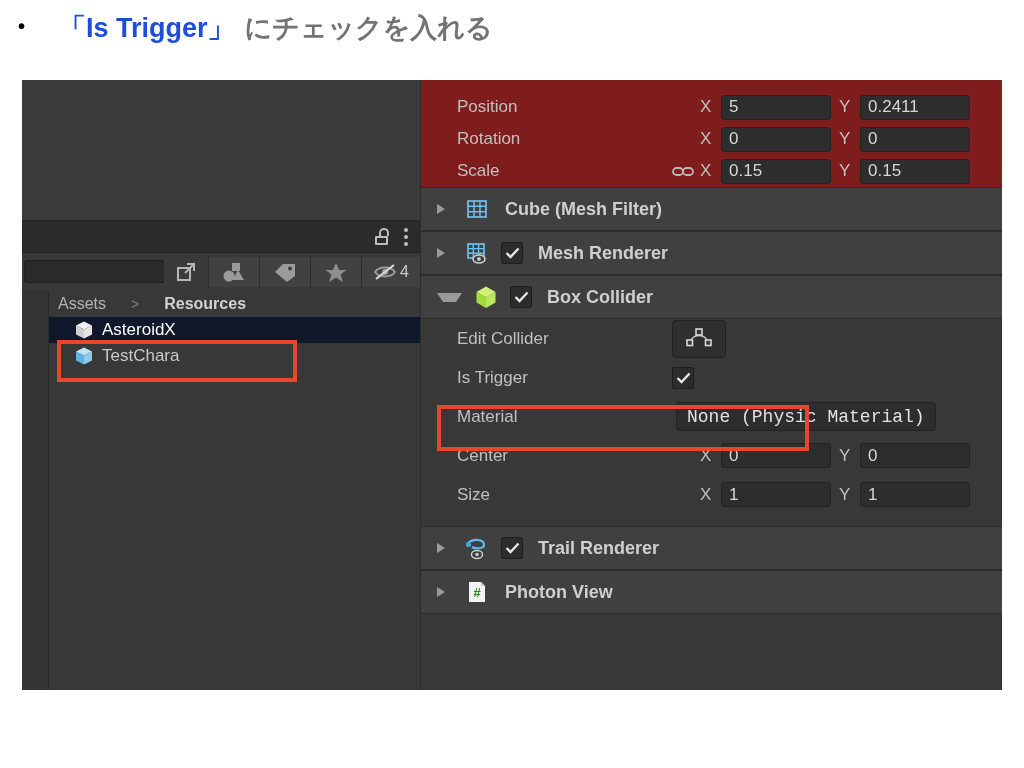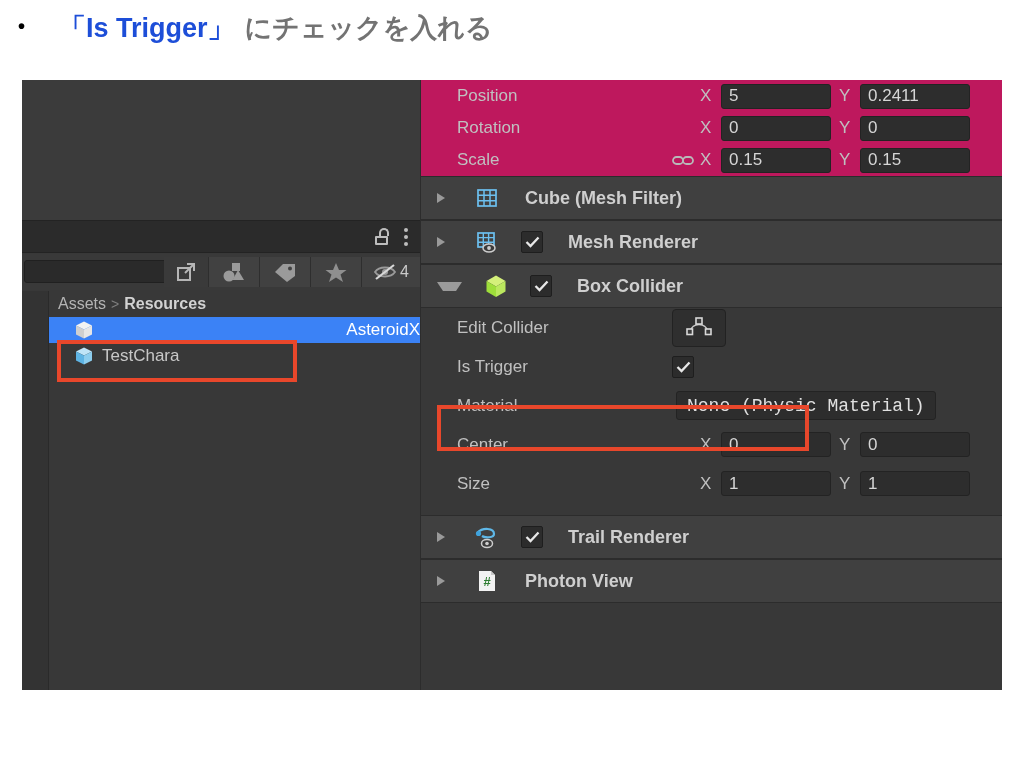--- a/index.html
+++ b/index.html
@@ -139,53 +139,52 @@
   }
   .asset-col {
     position: absolute; left: 27px; top: 0;
     width: 371px; height: 399px;
     background: #383838;
   }
   .breadcrumb {
     height: 26px;
     display: flex; align-items: center;
     padding-left: 9px;
-    gap: 5px;
+    gap: 25px;
     font-size: 16px;
     color: #b4b4b4;
     background: #383838;
     text-align: right;
   }
   .breadcrumb .sep { color: #7f7f7f; font-size: 14px; }
   .breadcrumb .cur { font-weight: bold; color: #d2d2d2; }
 
   .asset-row {
     height: 26px;
     display: flex; align-items: center;
     gap: 8px;
     padding-left: 25px;
     font-size: 17px;
     color: #c8c8c8;
   }
   .asset-row.selected {
-    background: #3b82f6;
+    background: #0f172a;
     color: #ffffff;
-    justify-content: space-between;
   }
   .prefab-ico { width: 20px; height: 20px; flex: 0 0 20px; }
 
   
   .inspector {
     position: absolute;
     left: 398px; top: 0;
     width: 582px; height: 610px;
     background: #383838;
     border-left: 1px solid #2c2c2c;
   }
-  .transform-block { padding-top: 0; background: #be185d; }
+  .transform-block { padding-top: 11px; background: #7f1d1d; }
   .vec-row {
     height: 32px;
     display: flex; align-items: center;
     padding-left: 36px;
   }
   .vec-label { width: 215px; font-size: 17px; color: #c0c0c0; }
   .link-ico { width: 22px; margin-right: 6px; color: #b9b9b9; display:flex; align-items:center;}
   .axis { font-size: 17px; color: #c0c0c0; width: 17px; }
   .field {
     width: 110px; height: 25px;
@@ -199,21 +198,21 @@
     font-size: 17px; color: #d6d6d6;
   }
 
   .comp-header {
     height: 42px;
     display: flex; align-items: center;
     background: #404040;
     border-top: 1px solid #2c2c2c;
     border-bottom: 1px solid #2c2c2c;
     padding-left: 16px;
-    gap: 21px;
+    gap: 11px;
   }
   .tri {
     width: 0; height: 0;
     border-left: 8px solid #9a9a9a;
     border-top: 5.5px solid transparent;
     border-bottom: 5.5px solid transparent;
     flex: 0 0 8px;
   }
   .tri.open {
     border-left: 6.5px solid transparent;

